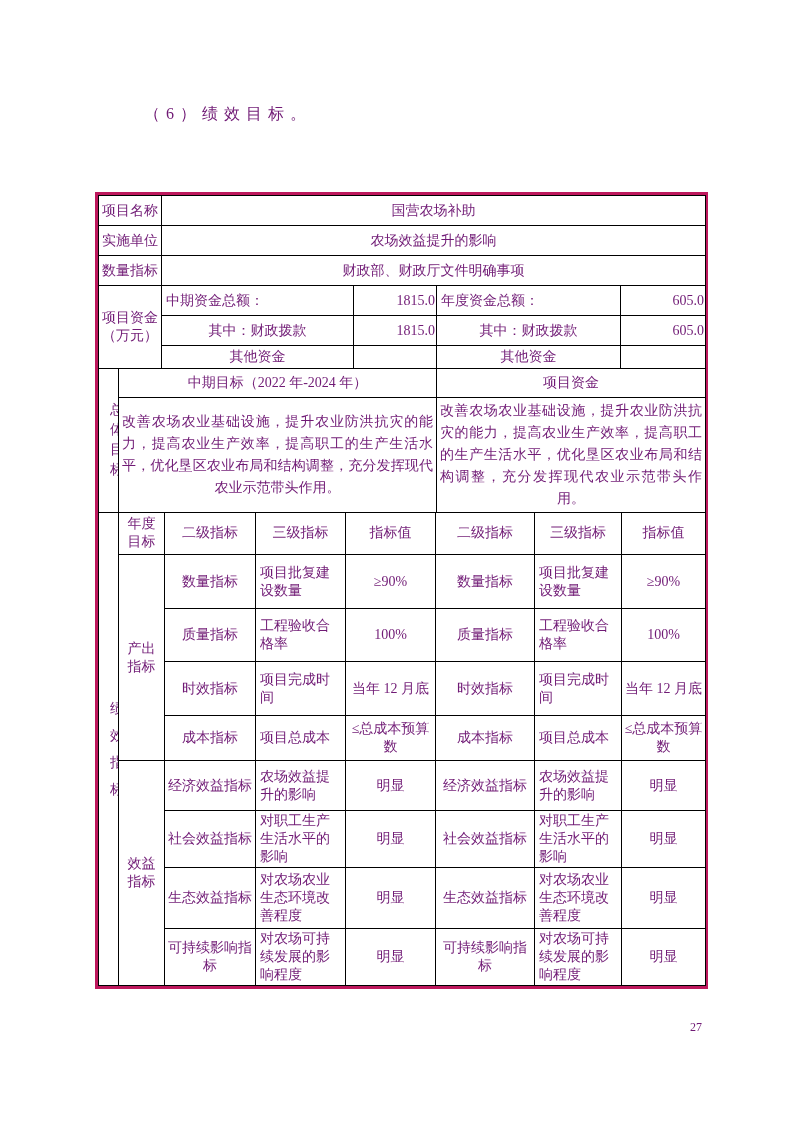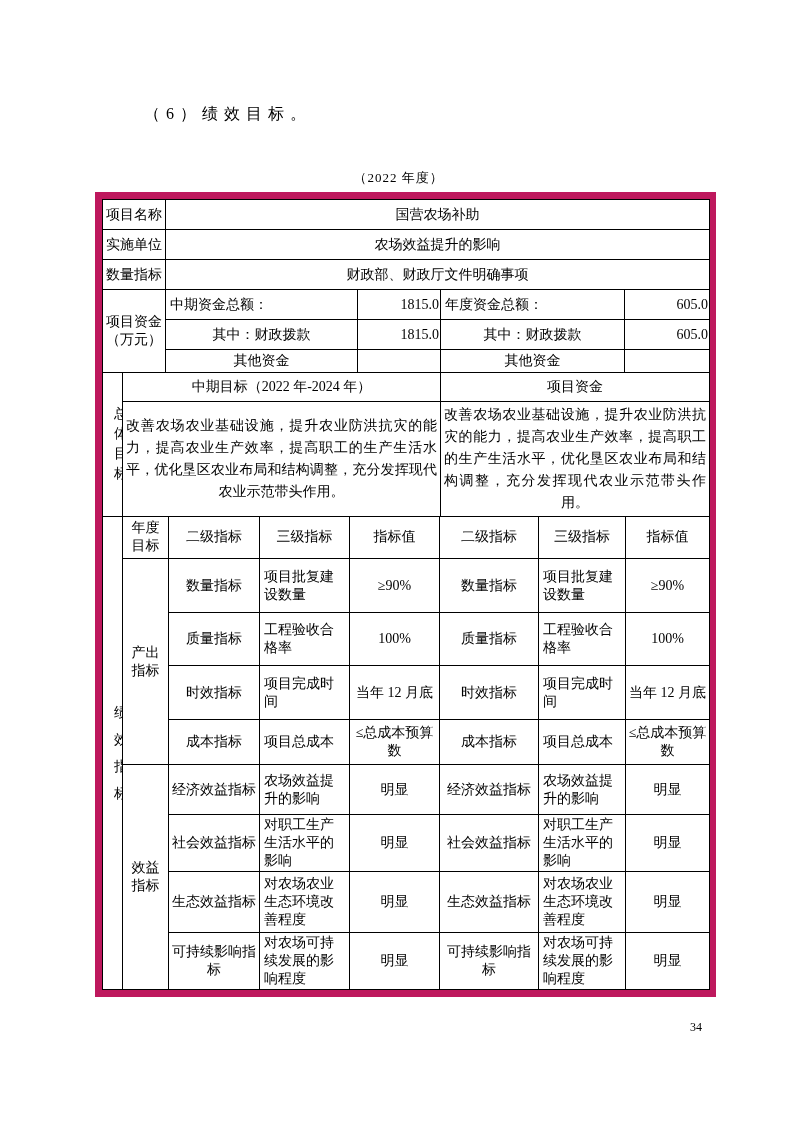--- a/index.html
+++ b/index.html
@@ -1,38 +1,38 @@
 <!DOCTYPE html>
 <html><head>
 <meta charset="utf-8">
 <style>
   html,body { margin:0; padding:0; background:#ffffff; }
   .page {
     position:relative; width:794px; height:1122px; margin:0 auto;
-    background:#ffffff; color:#000000;
+    background:#ffffff; color:#701a75;
     font-family:"Liberation Serif","DejaVu Serif",serif;
     overflow:hidden;
   }
   .heading {
     position:absolute; left:144px; top:104px;
     font-size:16px; letter-spacing:6px; white-space:nowrap;
   }
   .doc-title {
     position:absolute; left:95px; top:139px; width:607px;
     text-align:center; font-size:18px; font-weight:bold;
     font-family:"Liberation Sans","DejaVu Sans",sans-serif;
     letter-spacing:1px;
   }
   .doc-subtitle {
     position:absolute; left:95px; top:169px; width:607px;
     text-align:center; font-size:13px; letter-spacing:1px;
   }
   .tablewrap {
     position:absolute; left:95px; top:192px; width:607px;
-    border:7px solid #be185d;
+    border:3px solid #be185d;
   }
   table { border-collapse:collapse; width:607px; table-layout:fixed; }
   td {
     border:1px solid #000; vertical-align:middle;
     font-size:14px; line-height:18px; padding:1px 2px;
     word-break:break-all; overflow:hidden;
   }
   .t2 tr:first-child td, .t3 tr:first-child td { border-top:none; }
   .c { text-align:center; }
   .l { text-align:left; padding-left:4px; }
@@ -50,21 +50,20 @@
     position:absolute; left:95px; top:1020px; width:607px;
     text-align:right; padding-right:8px; font-size:12px;
   }
 </style>
 </head>
 <body>
 
 <div class="page">
 
   <div class="heading">（6）绩效目标。</div>
-  <div class="doc-subtitle">（2022 年度）</div>
 
   <div class="tablewrap">
 
     <table class="t1">
       <colgroup>
           <col style="width:63px">
           <col style="width:192px">
           <col style="width:83px">
           <col style="width:184px">
           <col style="width:85px">
@@ -208,15 +207,15 @@
         <td class="l">对农场可持续发展的影响程度</td>
         <td class="c">明显</td>
         <td class="c">可持续影响指标</td>
         <td class="l">对农场可持续发展的影响程度</td>
         <td class="c">明显</td>
       </tr>
     </tbody>
       </table>
   </div>
 
-  <div class="pagenum">34</div>
+  <div class="pagenum">27</div>
 
 </div>
 
 </body></html>

